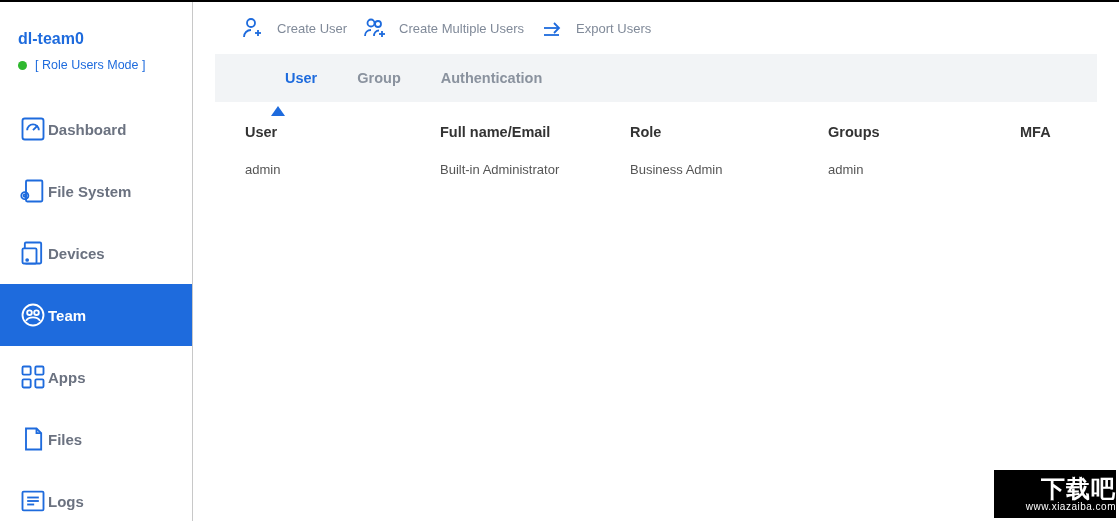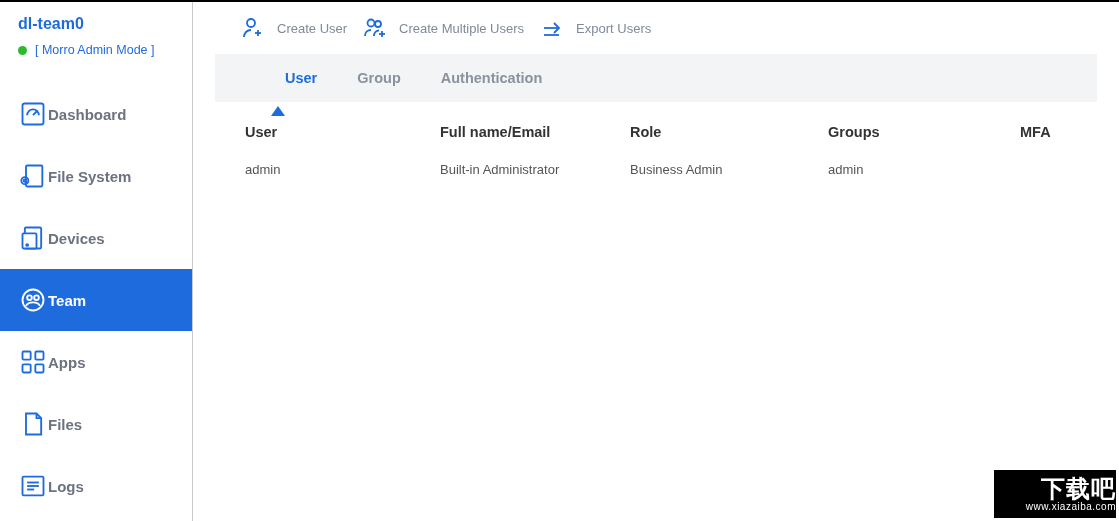--- a/index.html
+++ b/index.html
@@ -19,21 +19,21 @@
     }
     .layout {
       display: flex;
       height: 100%;
     }
     .sidebar {
       width: 193px;
       border-right: 1px solid #c8c8c8;
       display: flex;
       flex-direction: column;
-      padding-top: 13px;
+      padding-top: 28px;
     }
     .sidebar-header {
       padding: 0 18px 12px 18px;
     }
     .team-name {
       color: #1e6bdd;
       font-weight: bold;
       font-size: 16px;
       margin-bottom: 10px;
     }
@@ -212,21 +212,21 @@
   </style>
 </head>
 <body>
 
 <div class="layout">
   <aside class="sidebar">
     <div class="sidebar-header">
       <div class="team-name">dl-team0</div>
       <div class="mode-row">
         <span class="status-dot"></span>
-        <span>[ Morro Admin Mode ]</span>
+        <span>[ Role Users Mode ]</span>
       </div>
     </div>
     <nav class="nav">
 
       <div class="nav-item">
         <span class="icon-wrap">
           <svg viewBox="0 0 24 24">
               <rect x="3" y="3" width="18" height="18" rx="2"></rect>
               <path d="M7 13 A5 5 0 0 1 17 13" fill="none"></path>
               <line x1="12" y1="13" x2="16" y2="9"></line>

